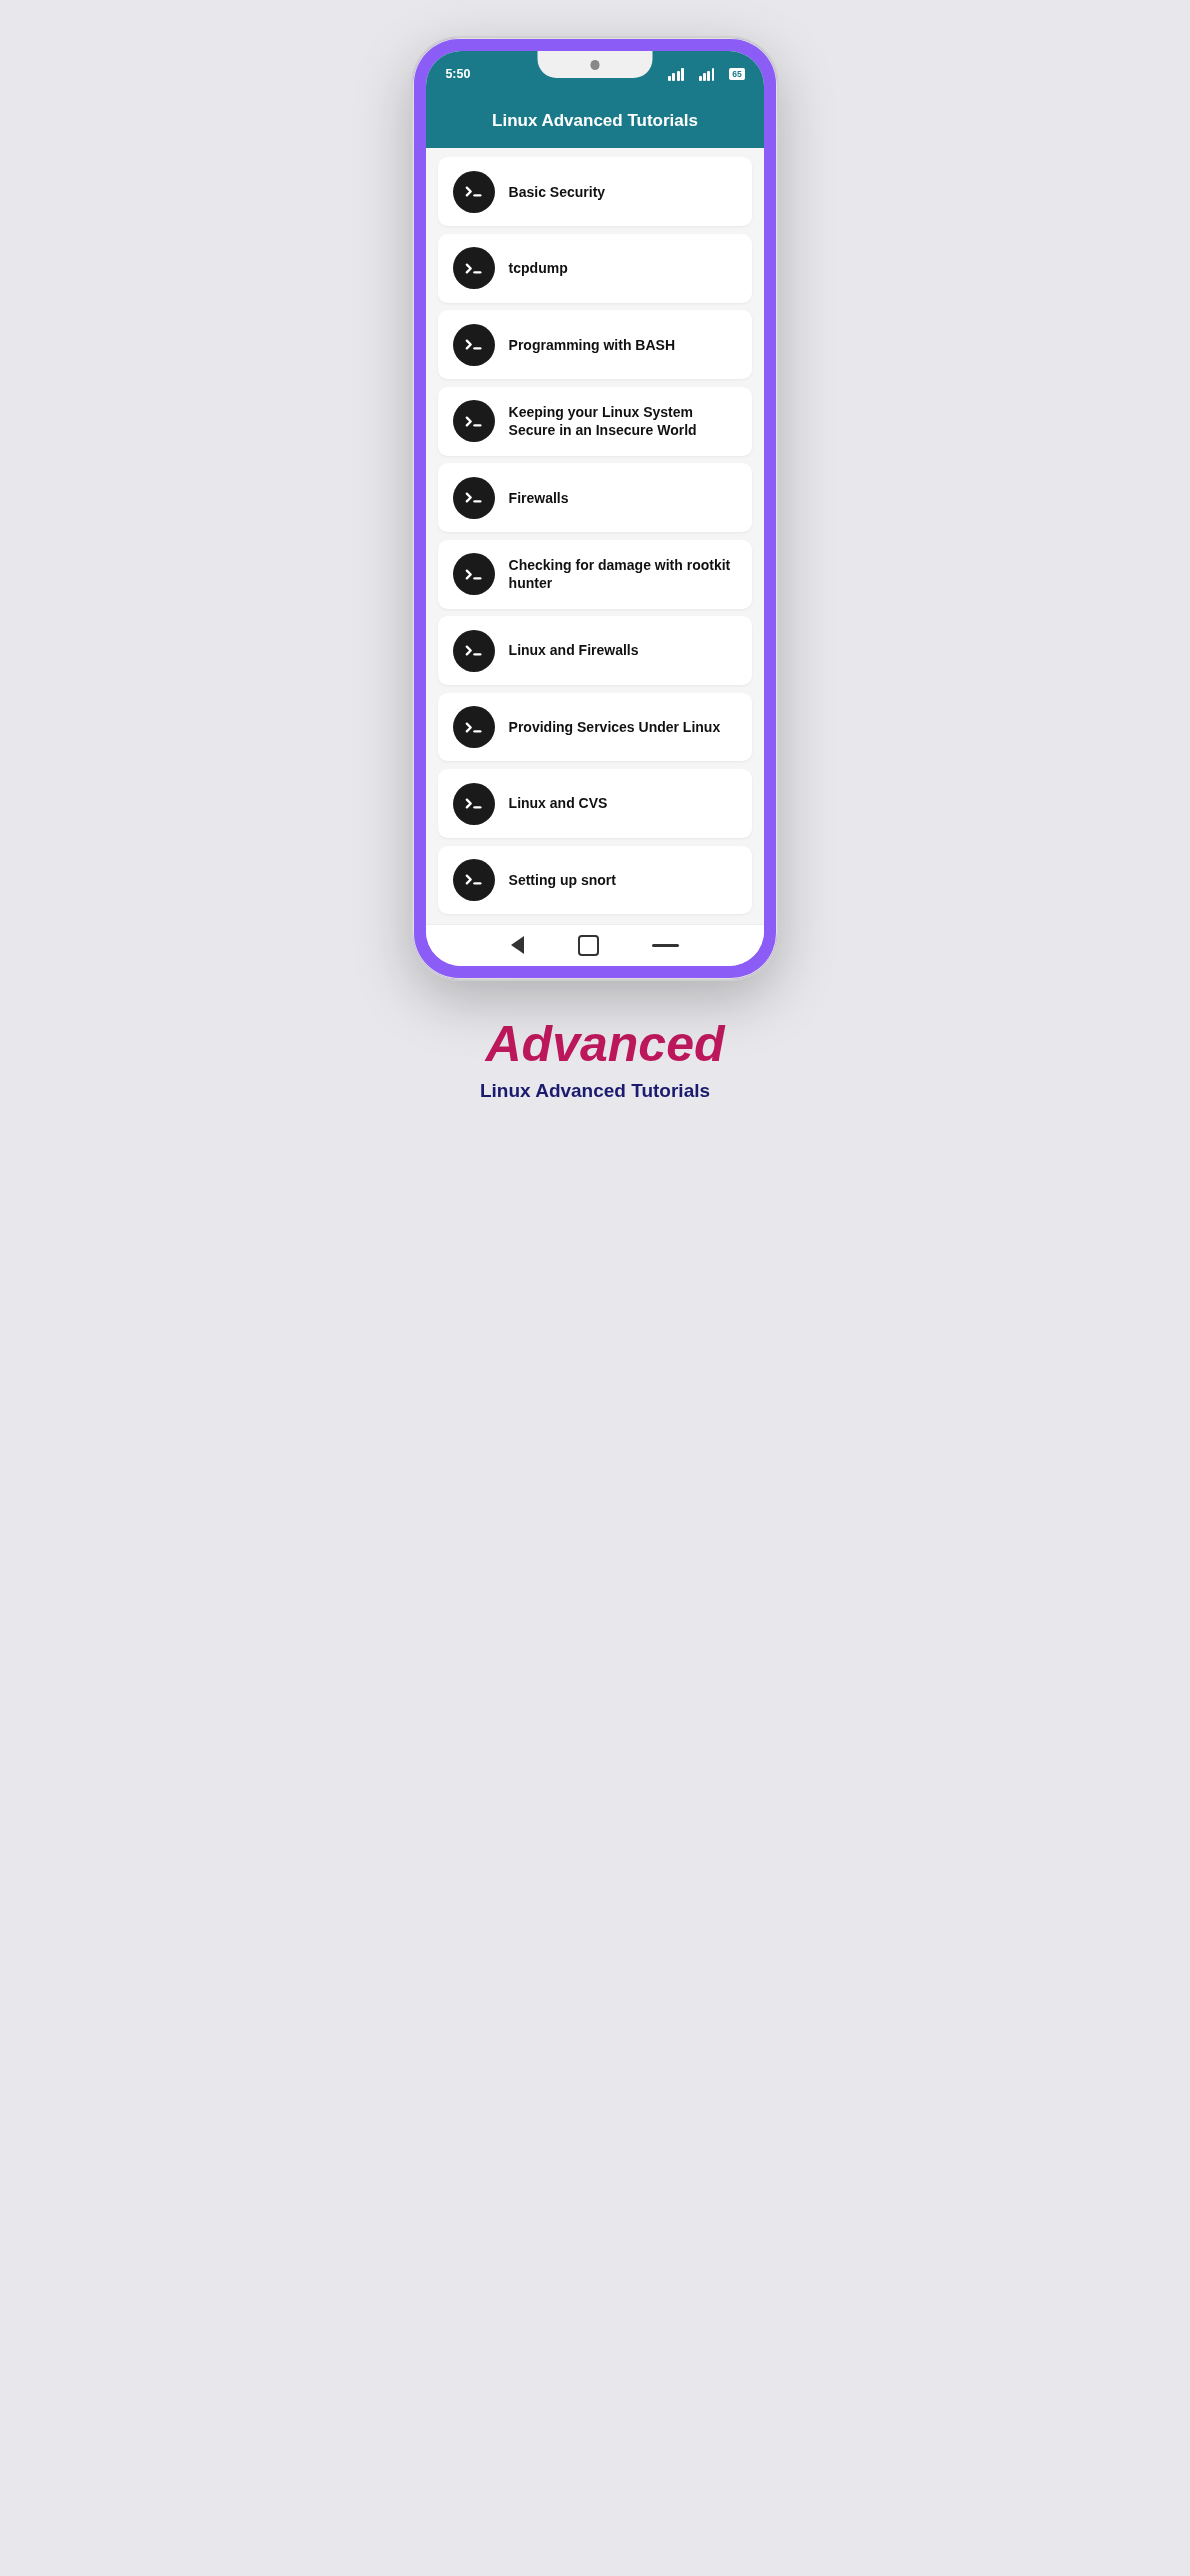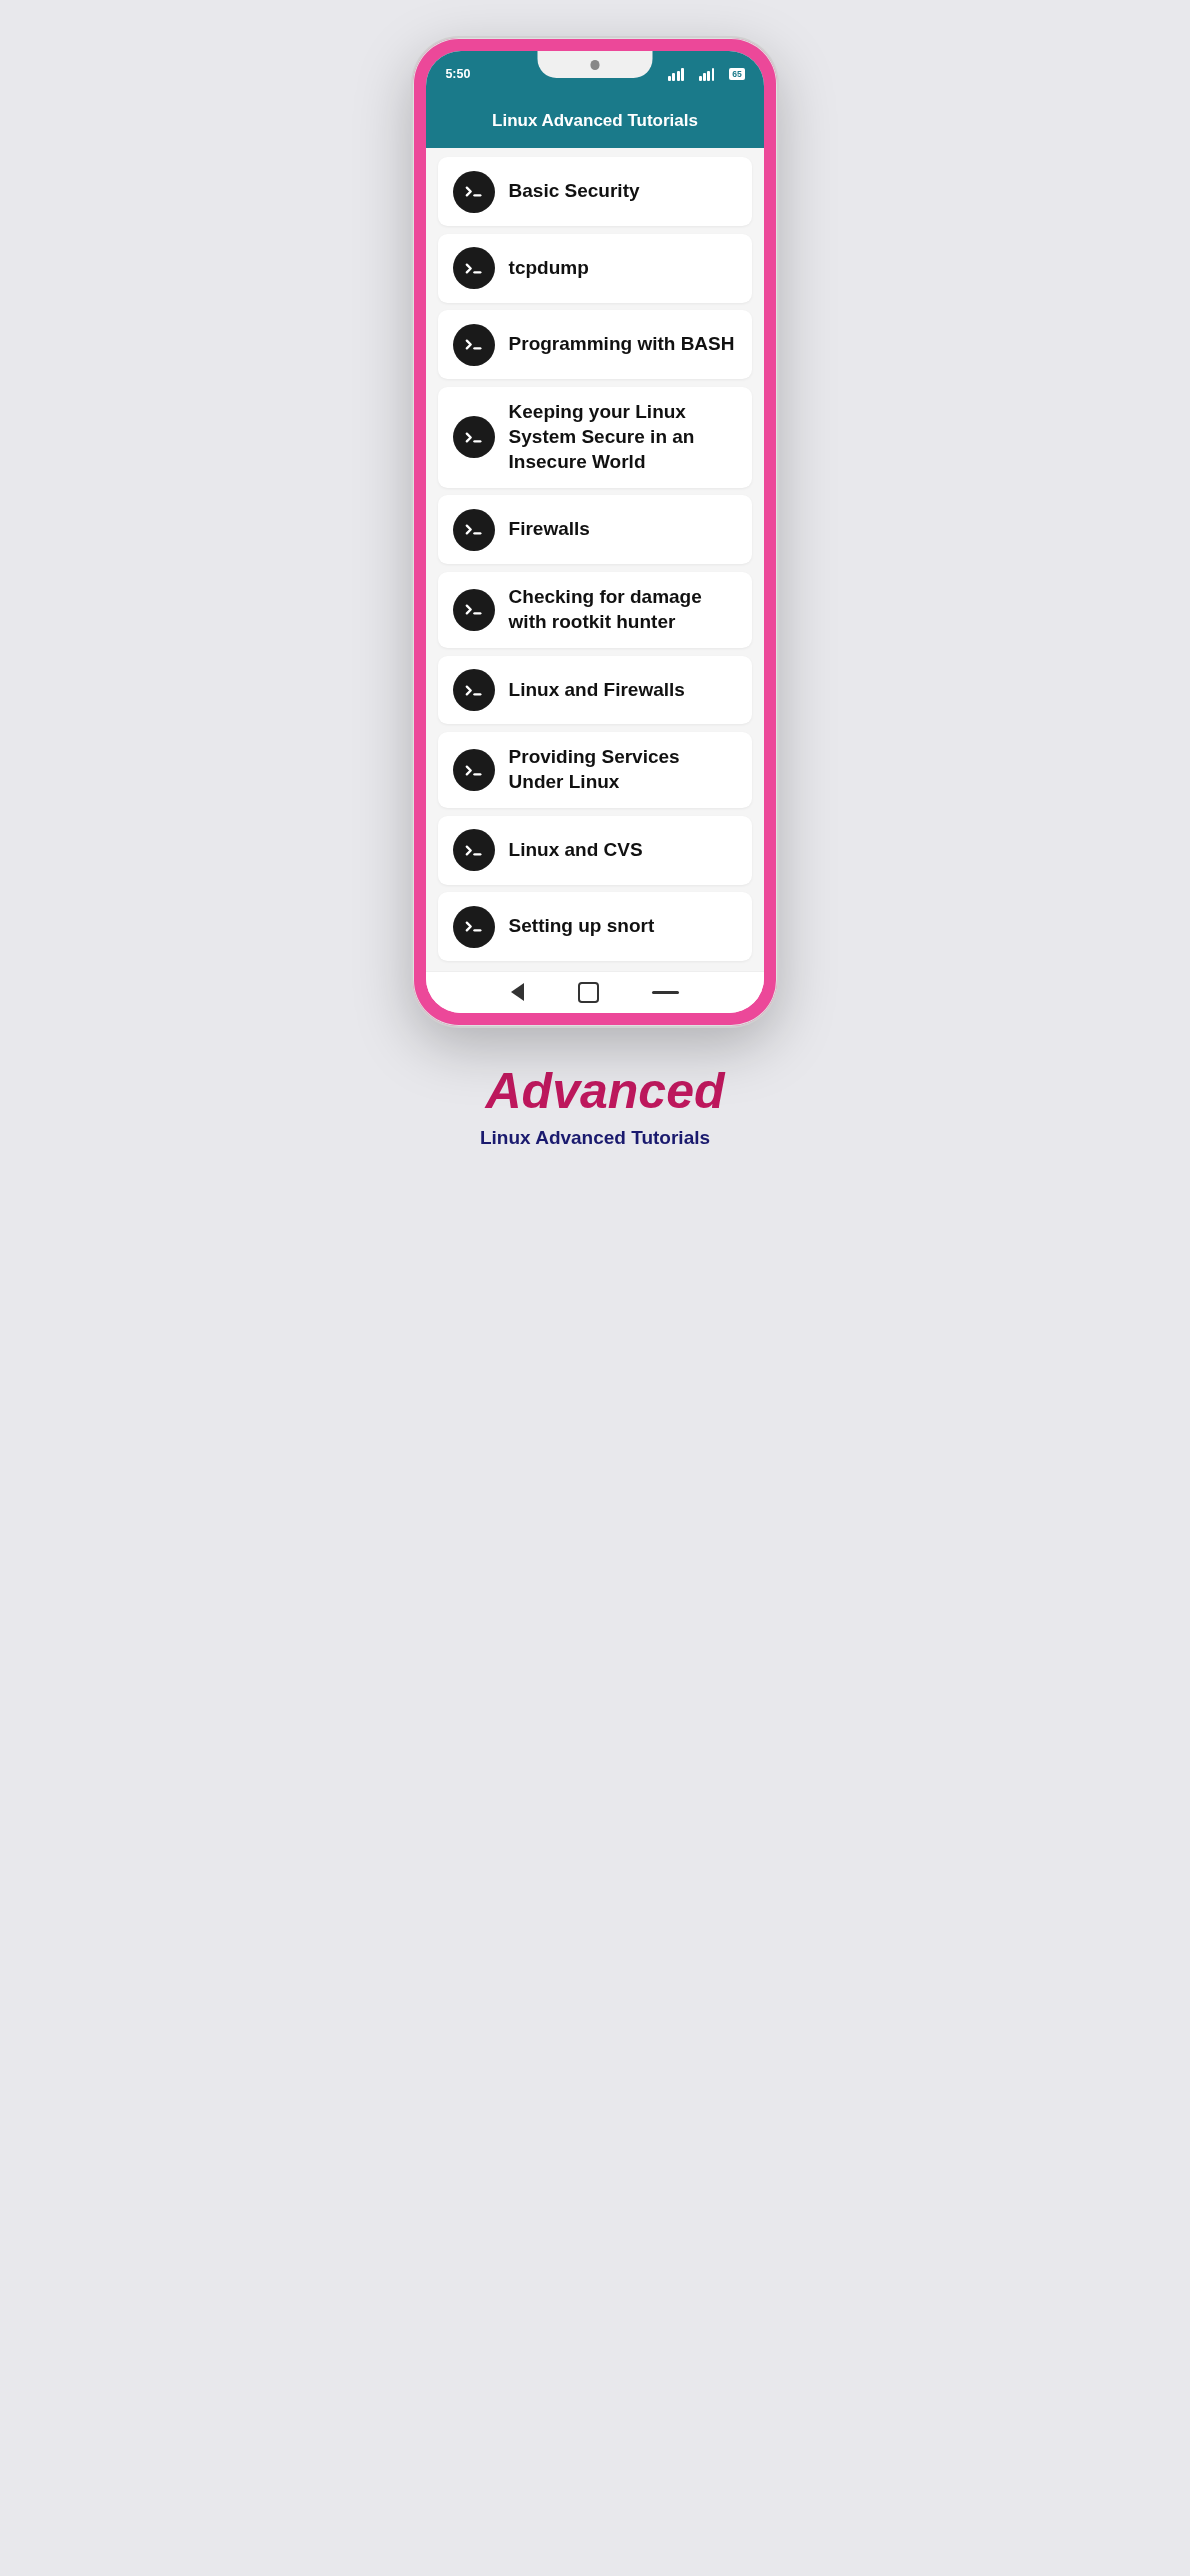--- a/index.html
+++ b/index.html
@@ -17,21 +17,21 @@
     .page-wrapper {
       width: 441px;
       display: flex;
       flex-direction: column;
       align-items: center;
     }
 
     
     .phone-shell {
       width: 364px;
-      background: #ec4899;
+      background: #8b5cf6;
       border-radius: 46px;
       padding: 13.4px;
       box-shadow:
         0 0 0 1.9px #d0d0d0,
         0 19px 58px rgba(0,0,0,0.25),
         inset 0 0 0 1px #e0e0e0;
       position: relative;
     }
 
     
@@ -153,21 +153,21 @@
       justify-content: center;
       flex-shrink: 0;
     }
 
     .terminal-icon svg {
       width: 23px;
       height: 23px;
     }
 
     .item-label {
-      font-size: 19px;
+      font-size: 14px;
       font-weight: 700;
       color: #111;
       line-height: 1.3;
     }
 
     
     .bottom-nav {
       background: #fff;
       height: 42px;
       display: flex;

